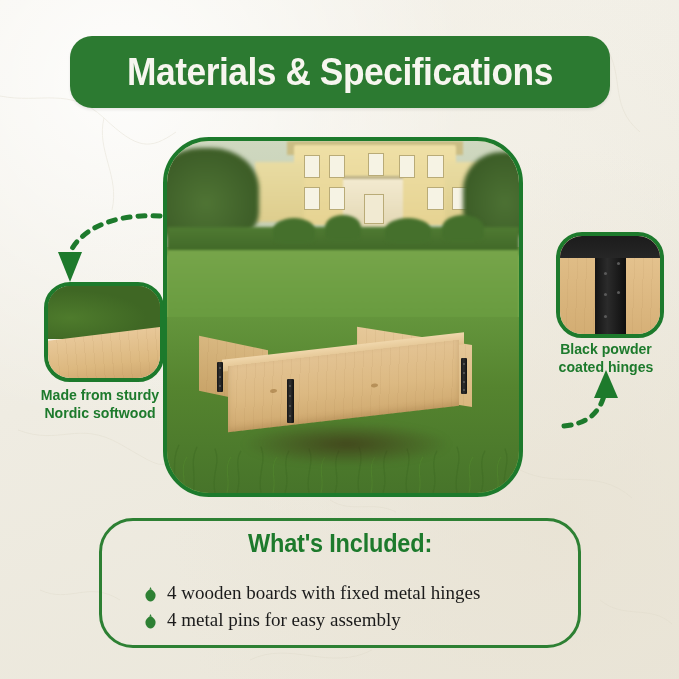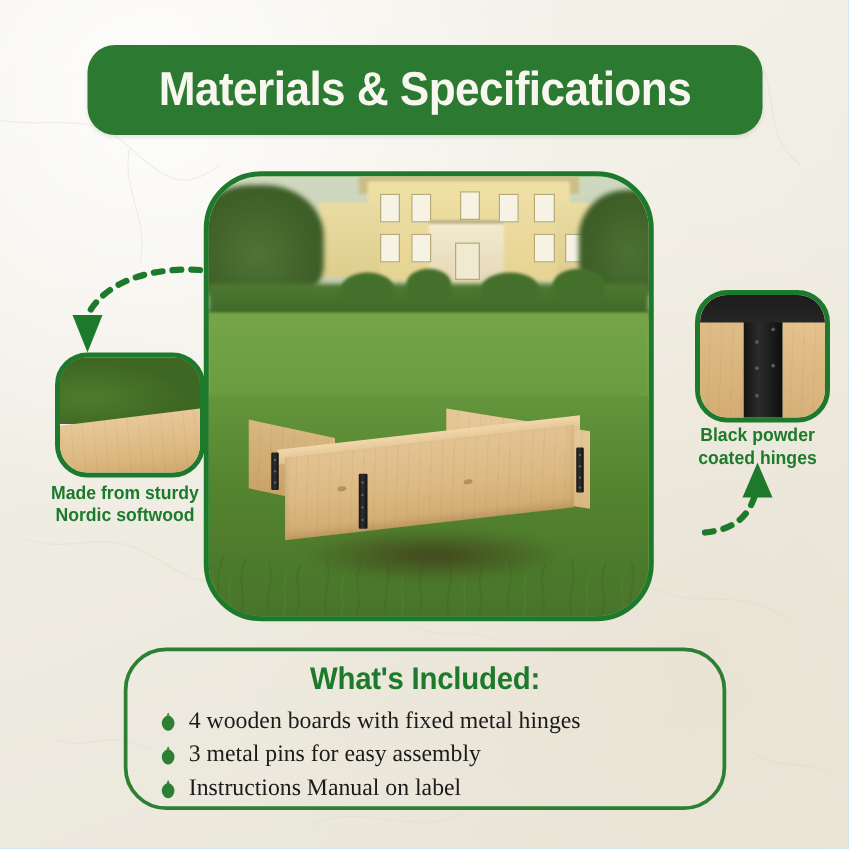--- a/index.html
+++ b/index.html
@@ -286,21 +286,21 @@
     font-weight: 700;
     letter-spacing: -0.2px;
     transform: scaleX(0.94);
     font-family: "Liberation Sans", sans-serif;
   }
   #included-list {
     position: absolute;
     left: 26px;
     top: 42px;
     right: 6px;
-    margin: 0; padding: 0;
+    margin: 16px; padding: 0;
     list-style: none;
   }
   .included-item {
     display: flex;
     align-items: center;
     height: 27px;
     color: #1b1b1b;
     font-family: "Liberation Serif", serif;
     font-size: 19px;
   }
@@ -521,27 +521,18 @@
         </span>
         <span class="included-text">4 wooden boards with fixed metal hinges</span>
       </li>
       <li class="included-item">
         <span class="leaf-bullet">
           <svg viewBox="0 0 13 16" width="13" height="16">
             <path d="M6.5 1 L5.3 3.4 L7.7 3.4 Z" fill="#2d8033"></path>
             <path d="M6.5 3.2 C 10.6 4.6, 12.4 8.2, 11.2 11.6 C 10.2 14.4, 8.4 15.6, 6.5 15.6 C 4.6 15.6, 2.8 14.4, 1.8 11.6 C 0.6 8.2, 2.4 4.6, 6.5 3.2 Z" fill="#2d8033"></path>
           </svg>
         </span>
-        <span class="included-text">3 metal pins for easy assembly</span>
-      </li>
-      <li class="included-item">
-        <span class="leaf-bullet">
-          <svg viewBox="0 0 13 16" width="13" height="16">
-            <path d="M6.5 1 L5.3 3.4 L7.7 3.4 Z" fill="#2d8033"></path>
-            <path d="M6.5 3.2 C 10.6 4.6, 12.4 8.2, 11.2 11.6 C 10.2 14.4, 8.4 15.6, 6.5 15.6 C 4.6 15.6, 2.8 14.4, 1.8 11.6 C 0.6 8.2, 2.4 4.6, 6.5 3.2 Z" fill="#2d8033"></path>
-          </svg>
-        </span>
-        <span class="included-text">Instructions Manual on label</span>
+        <span class="included-text">4 metal pins for easy assembly</span>
       </li>
     </ul>
   </div>
 
 </div>
 
 </body></html>

